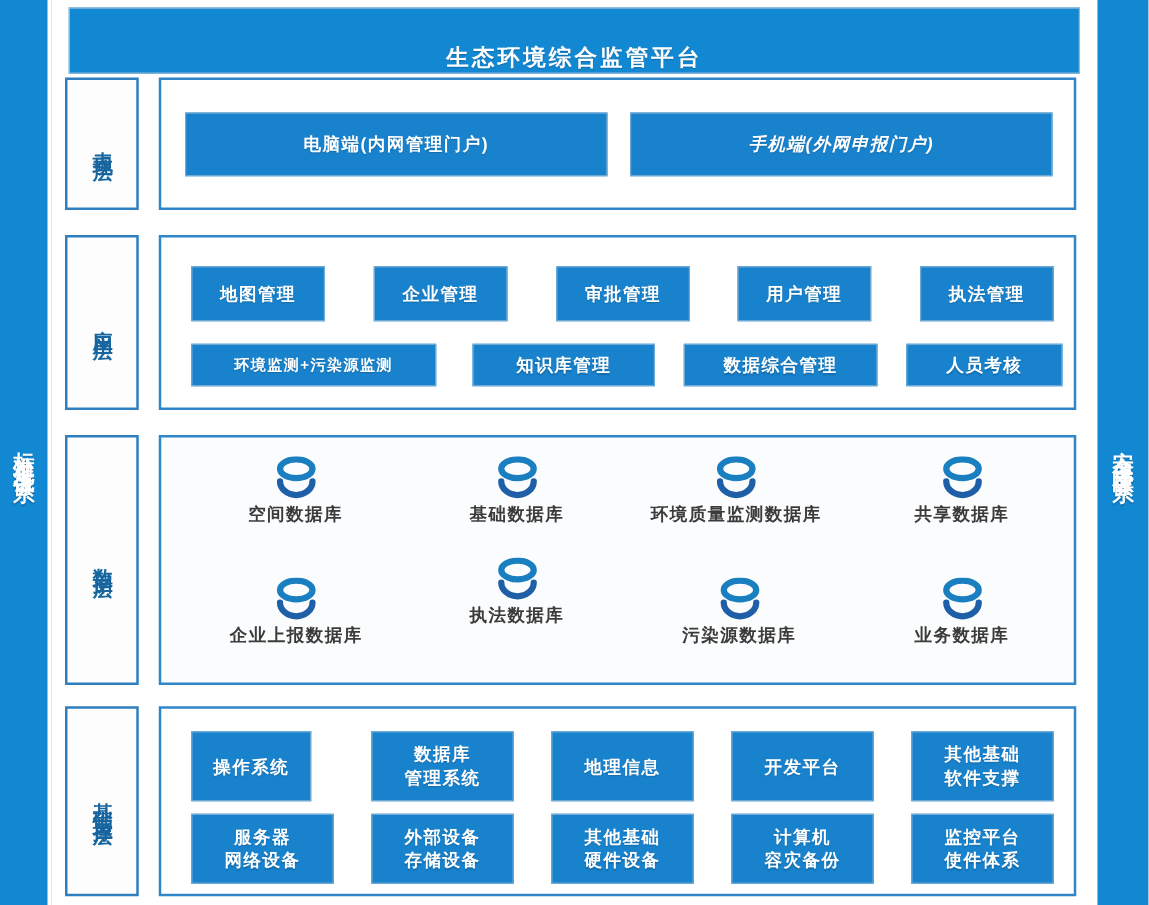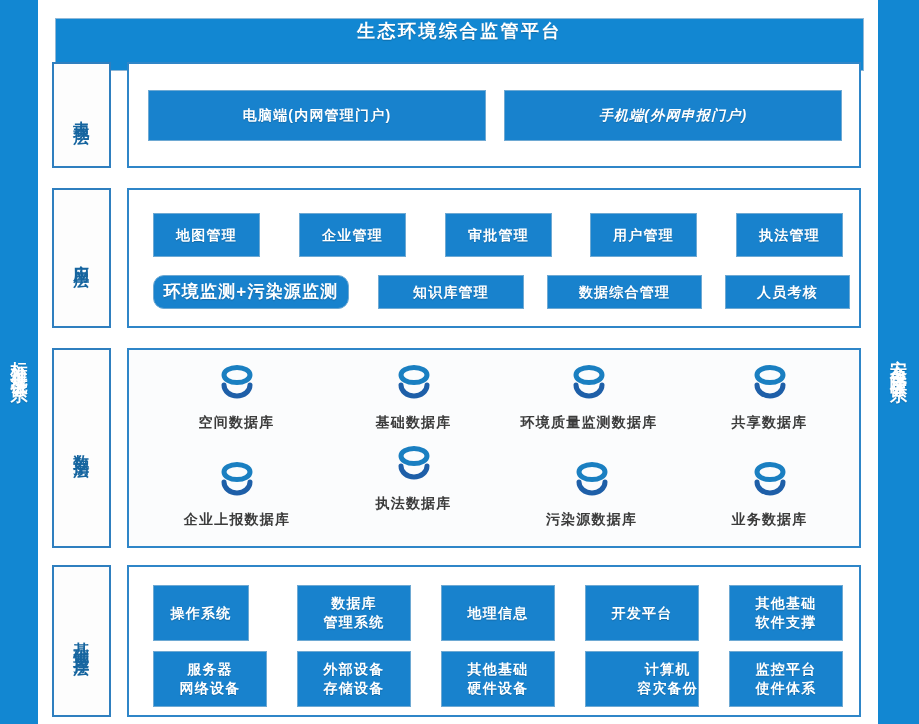--- a/index.html
+++ b/index.html
@@ -39,27 +39,27 @@
     letter-spacing: 5px;
     text-shadow: 0 1px 1px rgba(0,0,0,.18);
   }
   #side-left  { left: 0px;  width: 38px;  border-right: 3px solid #ffffff; }
   #side-right { left: 878px; width: 41px; }
 
   
   #title-bar {
     position: absolute;
     left: 55px;
-    top: 18px;
+    top: 6px;
     width: 807px;
     height: 51px;
     background: #1287d2;
     border: 1px solid #8fb8d8;
     display: flex;
-    align-items: flex-start;
+    align-items: flex-end;
     justify-content: center;
   }
   #title-bar .title-text {
     color: #ffffff;
     font-size: 18px;
     font-weight: bold;
     letter-spacing: 2.5px;
     text-shadow: 0 1px 1px rgba(0,0,0,.2);
   }
 
@@ -106,33 +106,32 @@
     font-size: 14px;
     font-weight: bold;
     letter-spacing: 1.2px;
     display: flex;
     align-items: center;
     justify-content: center;
     text-align: center;
     line-height: 1.35;
     text-shadow: 0 1px 1px rgba(0,0,0,.18);
   }
-  .bbox.wide-label { font-size: 17px; border-radius: 11px; }
+  .bbox.wide-label { font-size: 12px; }
   .bbox.two-line   { font-size: 14px; }
 
   
   .db-cell {
     position: absolute;
     display: flex;
     flex-direction: column;
     align-items: center;
   }
   .db-icon { width: 40px; height: 38px; display: block; }
   .db-caption {
-    margin-top: 11px;
     color: #3b3b3b;
     font-size: 14px;
     font-weight: bold;
     letter-spacing: 1.2px;
     white-space: nowrap;
   }
 </style>
 </head>
 <body>
 
@@ -262,21 +261,21 @@
 
     <div class="bbox two-line" style="left:24px;  top:84px; width:114px; height:56px;">
       <span><span>服务器</span><br><span>网络设备</span></span>
     </div>
     <div class="bbox two-line" style="left:168px; top:84px; width:114px; height:56px;">
       <span><span>外部设备</span><br><span>存储设备</span></span>
     </div>
     <div class="bbox two-line" style="left:312px; top:84px; width:114px; height:56px;">
       <span><span>其他基础</span><br><span>硬件设备</span></span>
     </div>
-    <div class="bbox two-line" style="left:456px; top:84px; width:114px; height:56px;justify-content:flex-end;">
+    <div class="bbox two-line" style="left:456px; top:84px; width:114px; height:56px;">
       <span><span>计算机</span><br><span>容灾备份</span></span>
     </div>
     <div class="bbox two-line" style="left:600px; top:84px; width:114px; height:56px;">
       <span><span>监控平台</span><br><span>使件体系</span></span>
     </div>
   </div>
 
 </div>
 
 </body></html>

